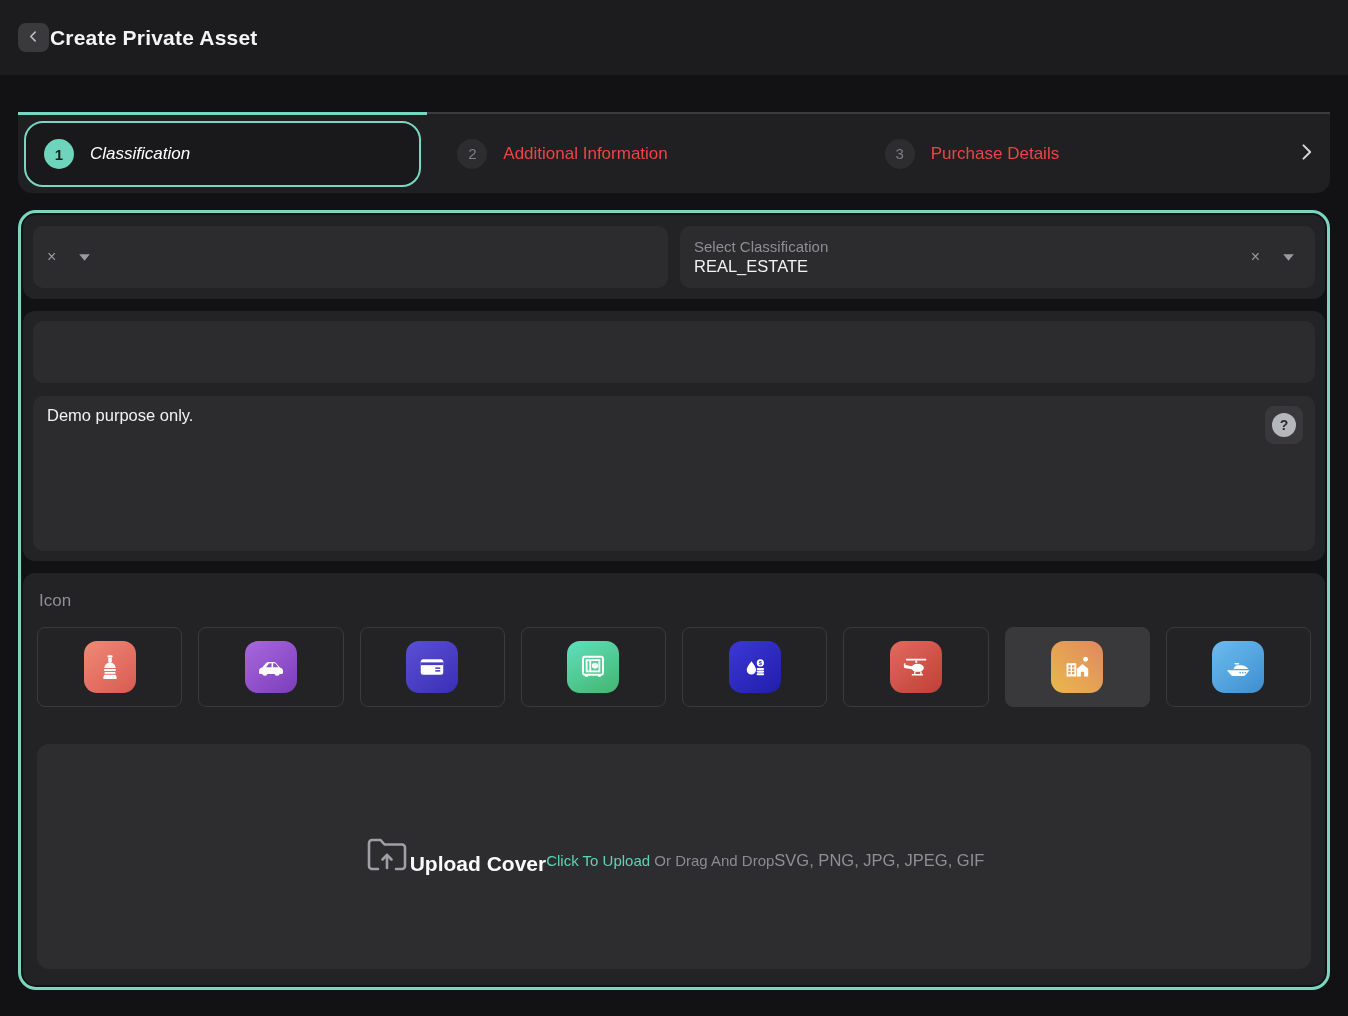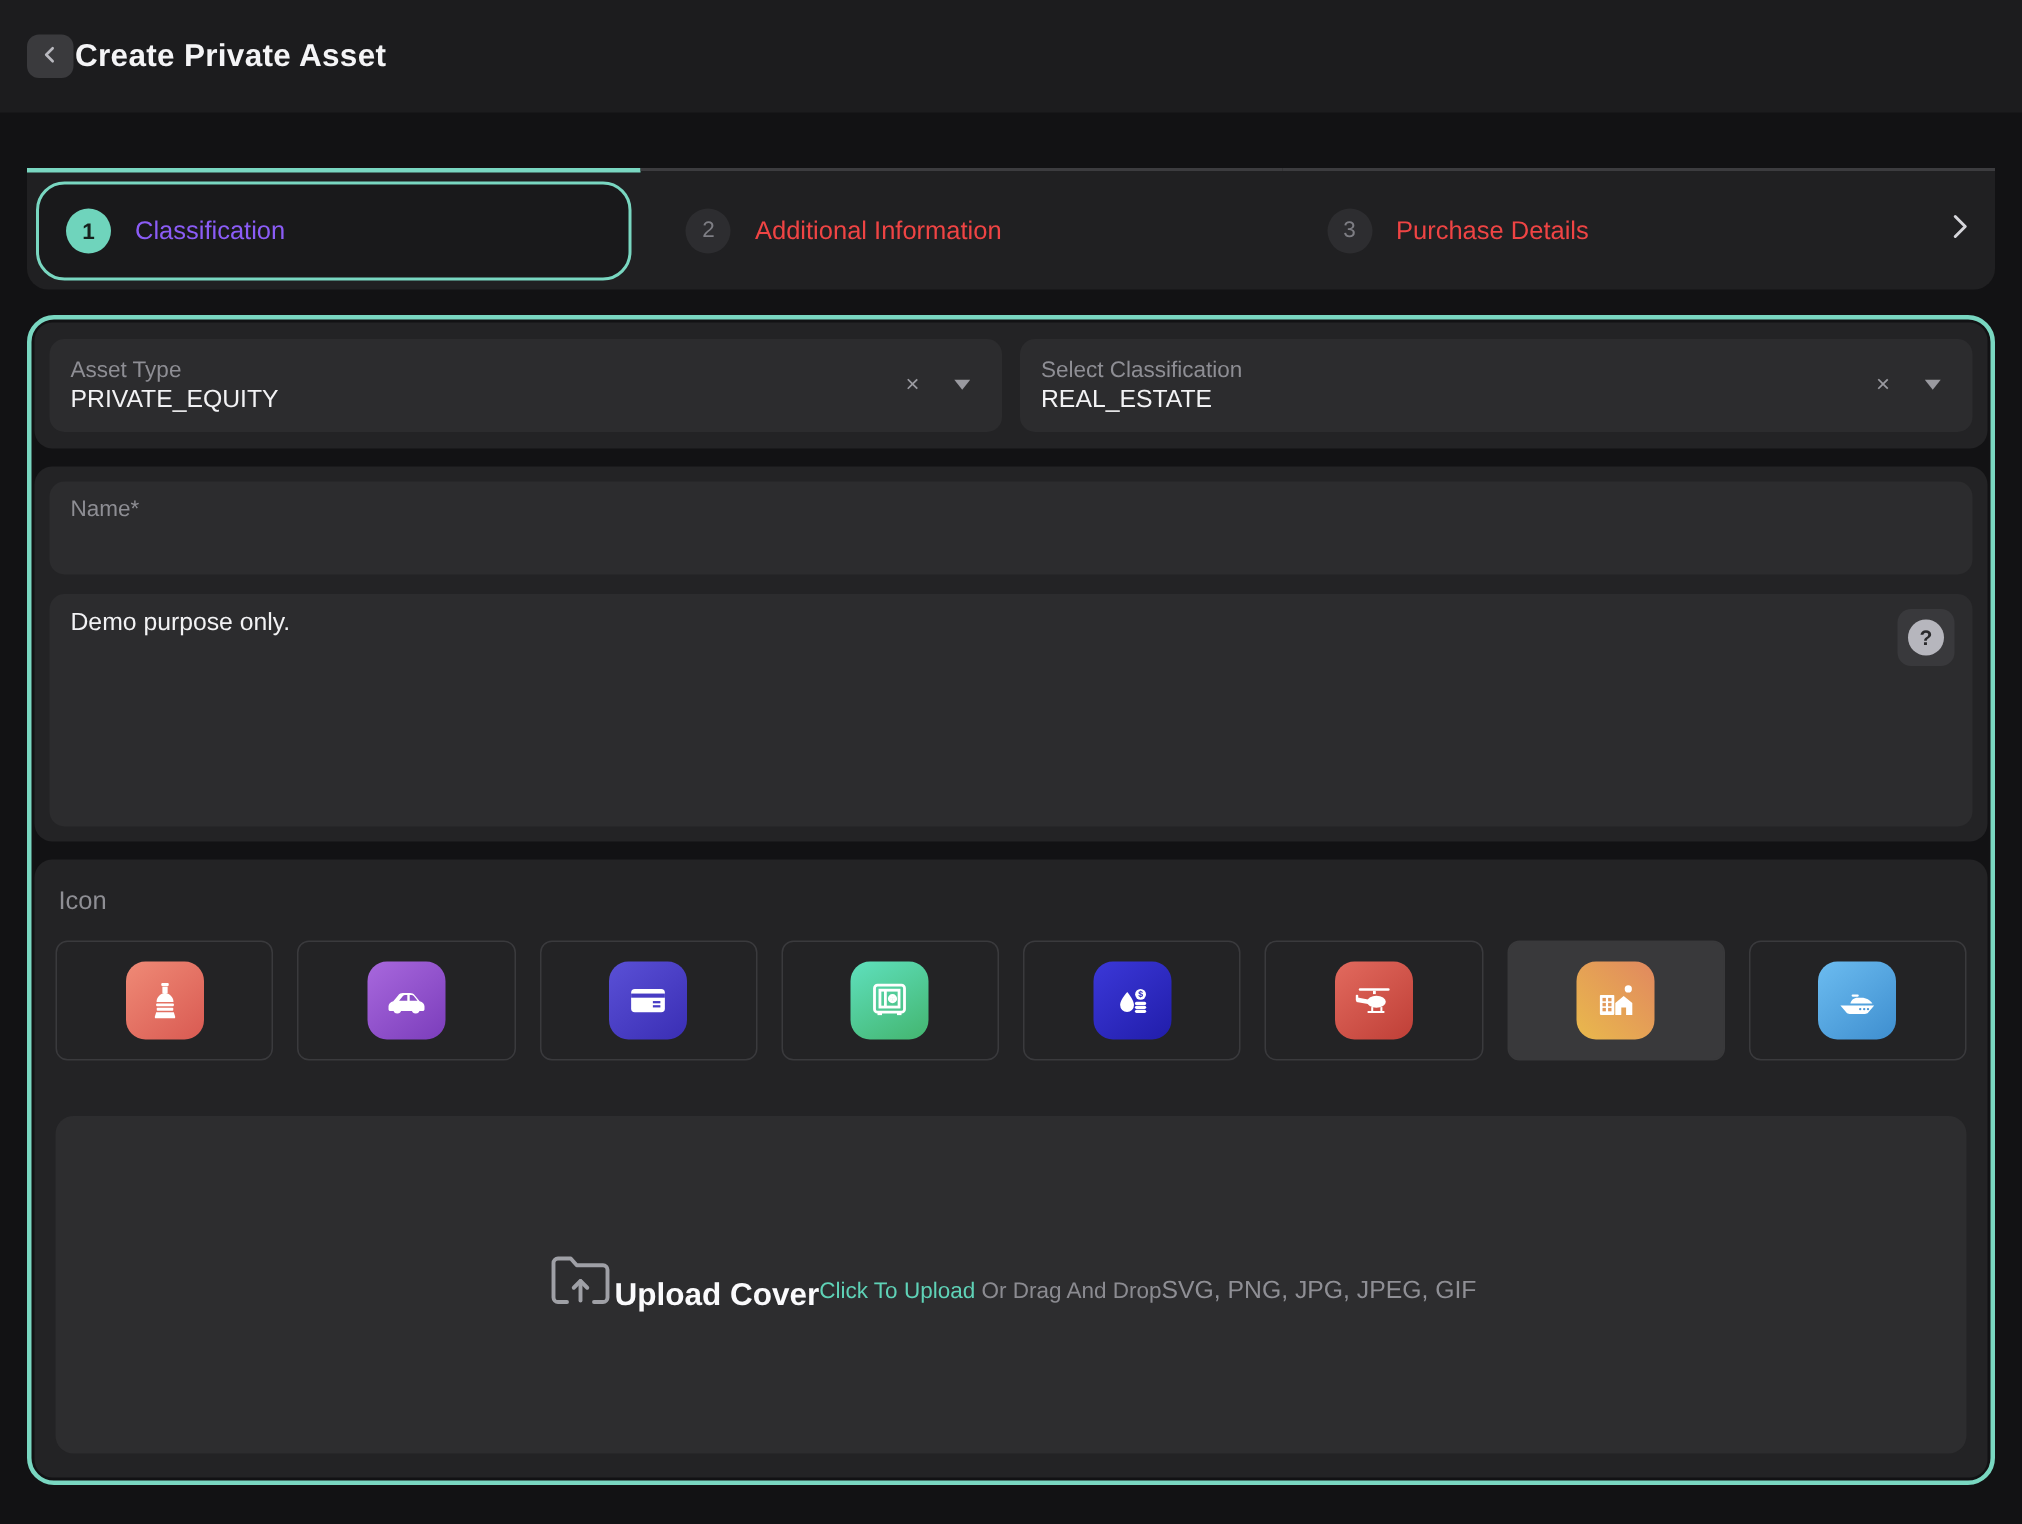--- a/index.html
+++ b/index.html
@@ -16,21 +16,21 @@
   .tabs { margin:37px 18px 0 18px; height:81px; background:#202022; border-radius:0 0 14px 14px;
     display:flex; align-items:stretch; }
   .tab { flex:1; border-top:2px solid #3c3c3f; display:flex; align-items:center; padding-left:30px; gap:16px; }
   .tab.active { border-top:3px solid #79d7c1; padding:6px; }
   .tab-outline { flex:1; height:100%; border:2px solid #79d7c1; border-radius:19px; background:#19191b;
     display:flex; align-items:center; padding-left:18px; gap:16px; }
   .step-circle { width:30px; height:30px; border-radius:50%; background:#2d2d30; color:#7e7e84;
     display:flex; align-items:center; justify-content:center; font-size:15px; flex:0 0 auto; }
   .tab.active .step-circle { background:#6fd4bc; color:#17211d; font-weight:600; }
   .step-label { font-size:17px; color:#ef4444; }
-  .tab.active .step-label { color:#8b5cf6; }
+  .tab.active .step-label { color:#ffffff;font-style:italic; }
   .tab-next { width:48px; border-top:2px solid #3c3c3f; display:flex; align-items:center; justify-content:center; cursor:pointer; }
 
   
   .panel { margin:17px 18px 0 18px; height:780px; border:3px solid #79d7c1; border-radius:18px;
     padding:2px; display:flex; flex-direction:column; gap:12px; }
   .section { background:#232325; border-radius:12px; }
   .section-a { padding:11px 10px; display:flex; gap:12px; }
   .section-b { padding:10px; display:flex; flex-direction:column; gap:13px; flex:0 0 auto; }
   .section-c { padding:10px 10px 14px 10px; flex:1; }
 
@@ -104,24 +104,20 @@
           <polyline points="9 4 17 12 9 20"></polyline>
         </svg>
     </span>
   </div>
 </div>
 
 <div class="panel">
 
   <div class="section section-a">
     <div class="field dropdown">
-      <div>
-        <div class="f-label">Asset Type</div>
-        <div class="f-value">PRIVATE_EQUITY</div>
-      </div>
       <div class="dd-controls">
         <span class="clear-x">×</span>
         <span>
           <svg width="13" height="9" viewBox="0 0 13 9" fill="#9a9aa0">
               <path d="M1.2 1.2h10.6L6.5 7.8z"></path>
             </svg>
         </span>
       </div>
     </div>
     <div class="field dropdown">
@@ -135,21 +131,20 @@
           <svg width="13" height="9" viewBox="0 0 13 9" fill="#9a9aa0">
               <path d="M1.2 1.2h10.6L6.5 7.8z"></path>
             </svg>
         </span>
       </div>
     </div>
   </div>
 
   <div class="section section-b">
     <div class="field">
-      <div class="f-label">Name*</div>
     </div>
     <div class="field desc-field">
       <div class="f-value">Demo purpose only.</div>
       <button class="help-btn">
         <span class="help-circle">?</span>
       </button>
     </div>
   </div>
 
   <div class="section section-c">

